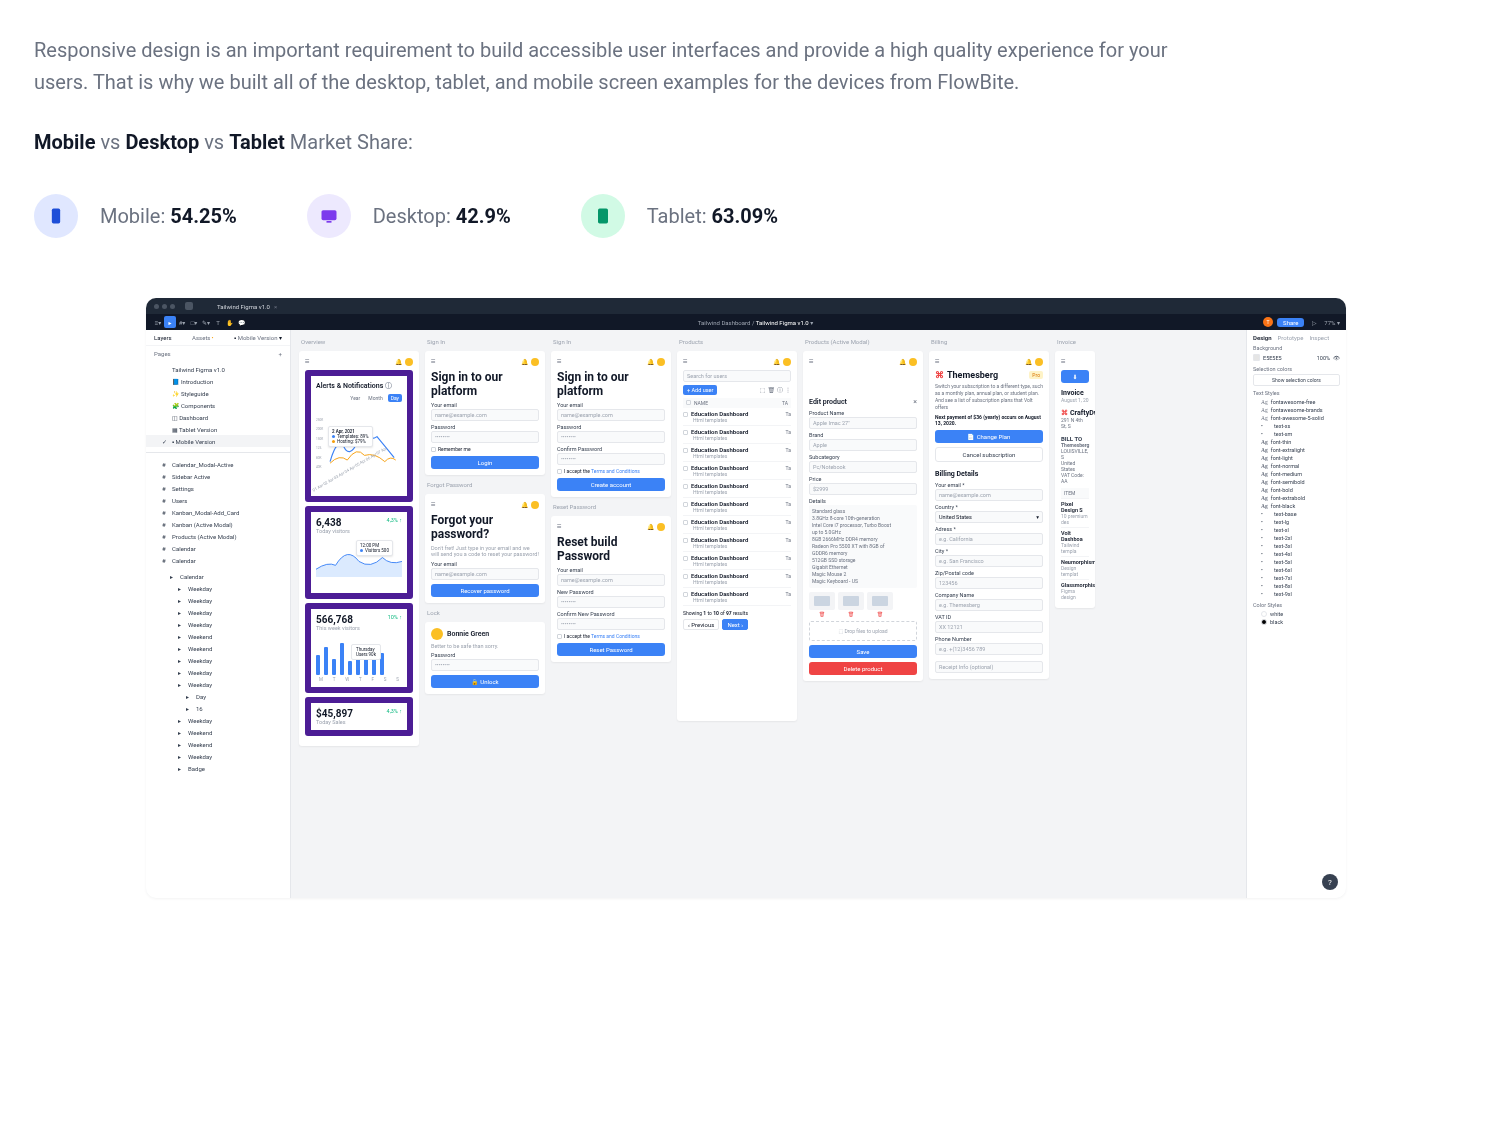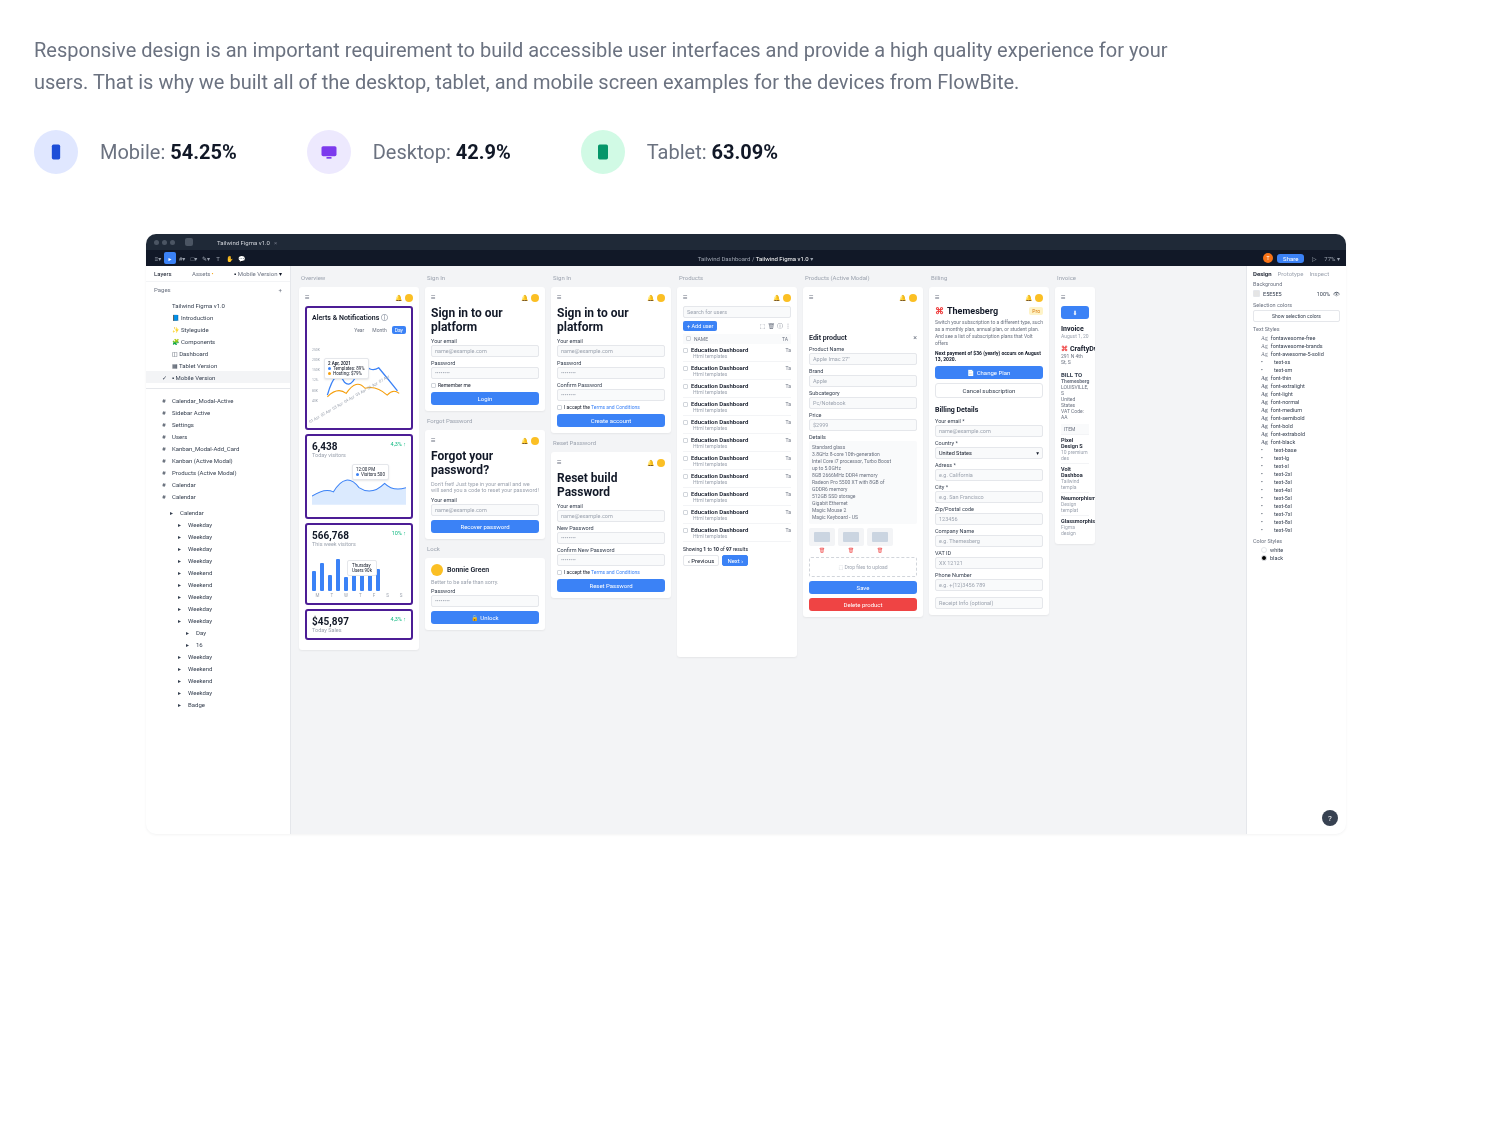--- a/index.html
+++ b/index.html
@@ -49,21 +49,21 @@
 .lp-sub3 { padding-left: 40px; }
 .canvas { flex: 1; background: #f3f4f6; padding: 8px; display: flex; gap: 6px; overflow: hidden; }
 .col { display: flex; flex-direction: column; gap: 6px; }
 .col-label { color: #9ca3af; font-size: 6px; padding-left: 2px; }
 .mobile-frame { width: 120px; background: #fff; border-radius: 3px; box-shadow: 0 1px 2px rgba(0,0,0,0.06); padding: 6px; }
 .mf-header { display: flex; justify-content: space-between; align-items: center; margin-bottom: 4px; }
 .burger { font-size: 8px; color: #6b7280; }
 .mf-avatars { display: flex; gap: 2px; }
 .av { width: 8px; height: 8px; border-radius: 50%; }
 .av1 { background: #fbbf24; }
-.card { background: #fff; border: 2px solid #4c1d95; border-radius: 3px; padding: 5px; margin-bottom: 4px; }
+.card { background: #fff; border: 6px solid #4c1d95; border-radius: 3px; padding: 5px; margin-bottom: 4px; }
 .card-title { font-weight: 600; font-size: 7px; margin-bottom: 3px; }
 .seg { display: flex; gap: 2px; float: right; }
 .seg span { padding: 1px 3px; font-size: 5px; color: #6b7280; border-radius: 2px; }
 .seg .active { background: #3b82f6; color: #fff; }
 .chart { height: 80px; position: relative; margin-top: 4px; }
 .chart svg { width: 100%; height: 100%; }
 .chart-tip { position: absolute; top: 20px; left: 12px; background: #fff; border: 1px solid #e5e7eb; border-radius: 2px; padding: 2px 3px; font-size: 4.5px; box-shadow: 0 1px 2px rgba(0,0,0,0.1); }
 .chart-tip .row { display: flex; align-items: center; gap: 2px; }
 .chart-tip .d1 { width: 3px; height: 3px; background: #3b82f6; border-radius: 50%; }
 .chart-tip .d2 { width: 3px; height: 3px; background: #f59e0b; border-radius: 50%; }
@@ -133,20 +133,23 @@
 .inv-row { padding: 2px 0; border-top: 1px solid #f3f4f6; }
 .inv-r1 { font-size: 5.5px; font-weight: 600; }
 .inv-r2 { font-size: 5px; color: #9ca3af; }
 .dot-tip { position: absolute; background: #fff; border: 1px solid #e5e7eb; padding: 2px 4px; border-radius: 2px; font-size: 4.5px; bottom: 15px; left: 35px; }
 </style>
 </head>
 <body>
 
 <div class="wrap">
   <p class="subtitle">Responsive design is an important requirement to build accessible user interfaces and provide a high quality experience for your users. That is why we built all of the desktop, tablet, and mobile screen examples for the devices from FlowBite.</p>
+  <p class="share-line">
+    <b>Mobile</b><span> vs </span><b>Desktop</b><span> vs </span><b>Tablet</b><span> Market Share:</span>
+  </p>
 
   <div class="stats">
     <div class="stat">
       <div class="icon-circle ic-mobile">
         <svg viewBox="0 0 24 24" fill="#1d4ed8">
             <rect x="7" y="3" width="10" height="18" rx="2"></rect>
           </svg>
       </div>
       <span><span class="label">Mobile: </span><b>54.25%</b></span>
     </div>

